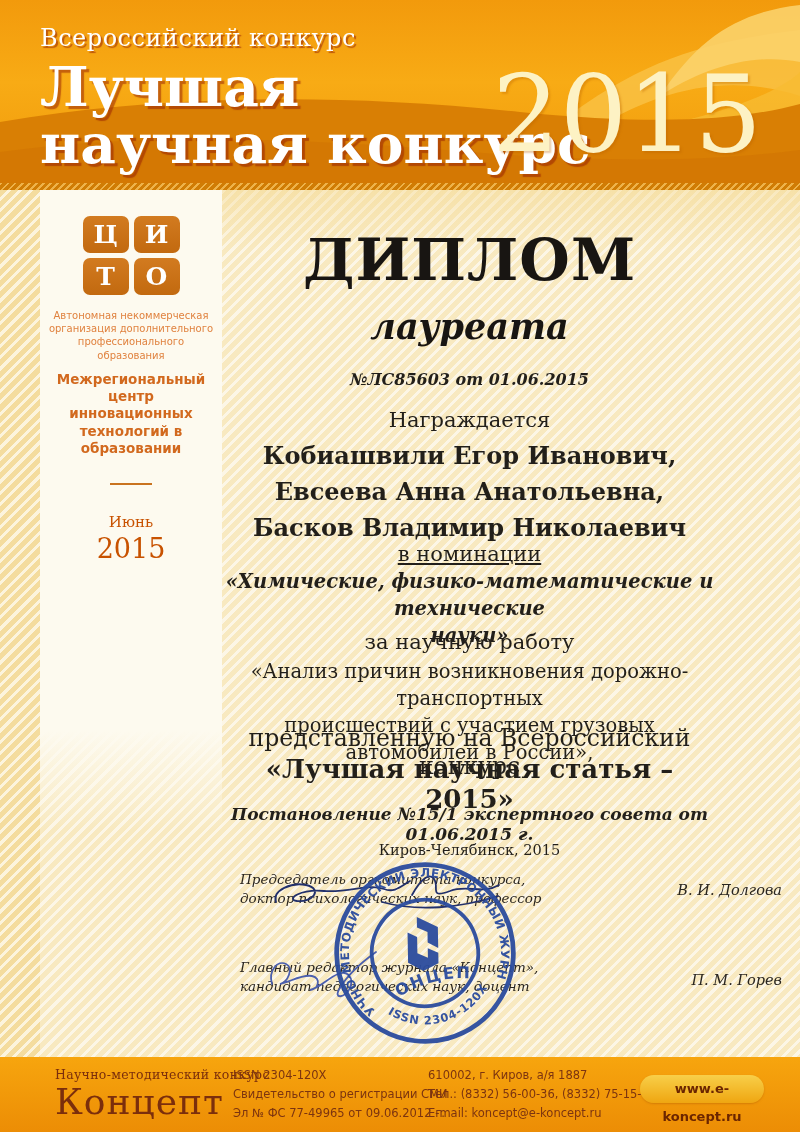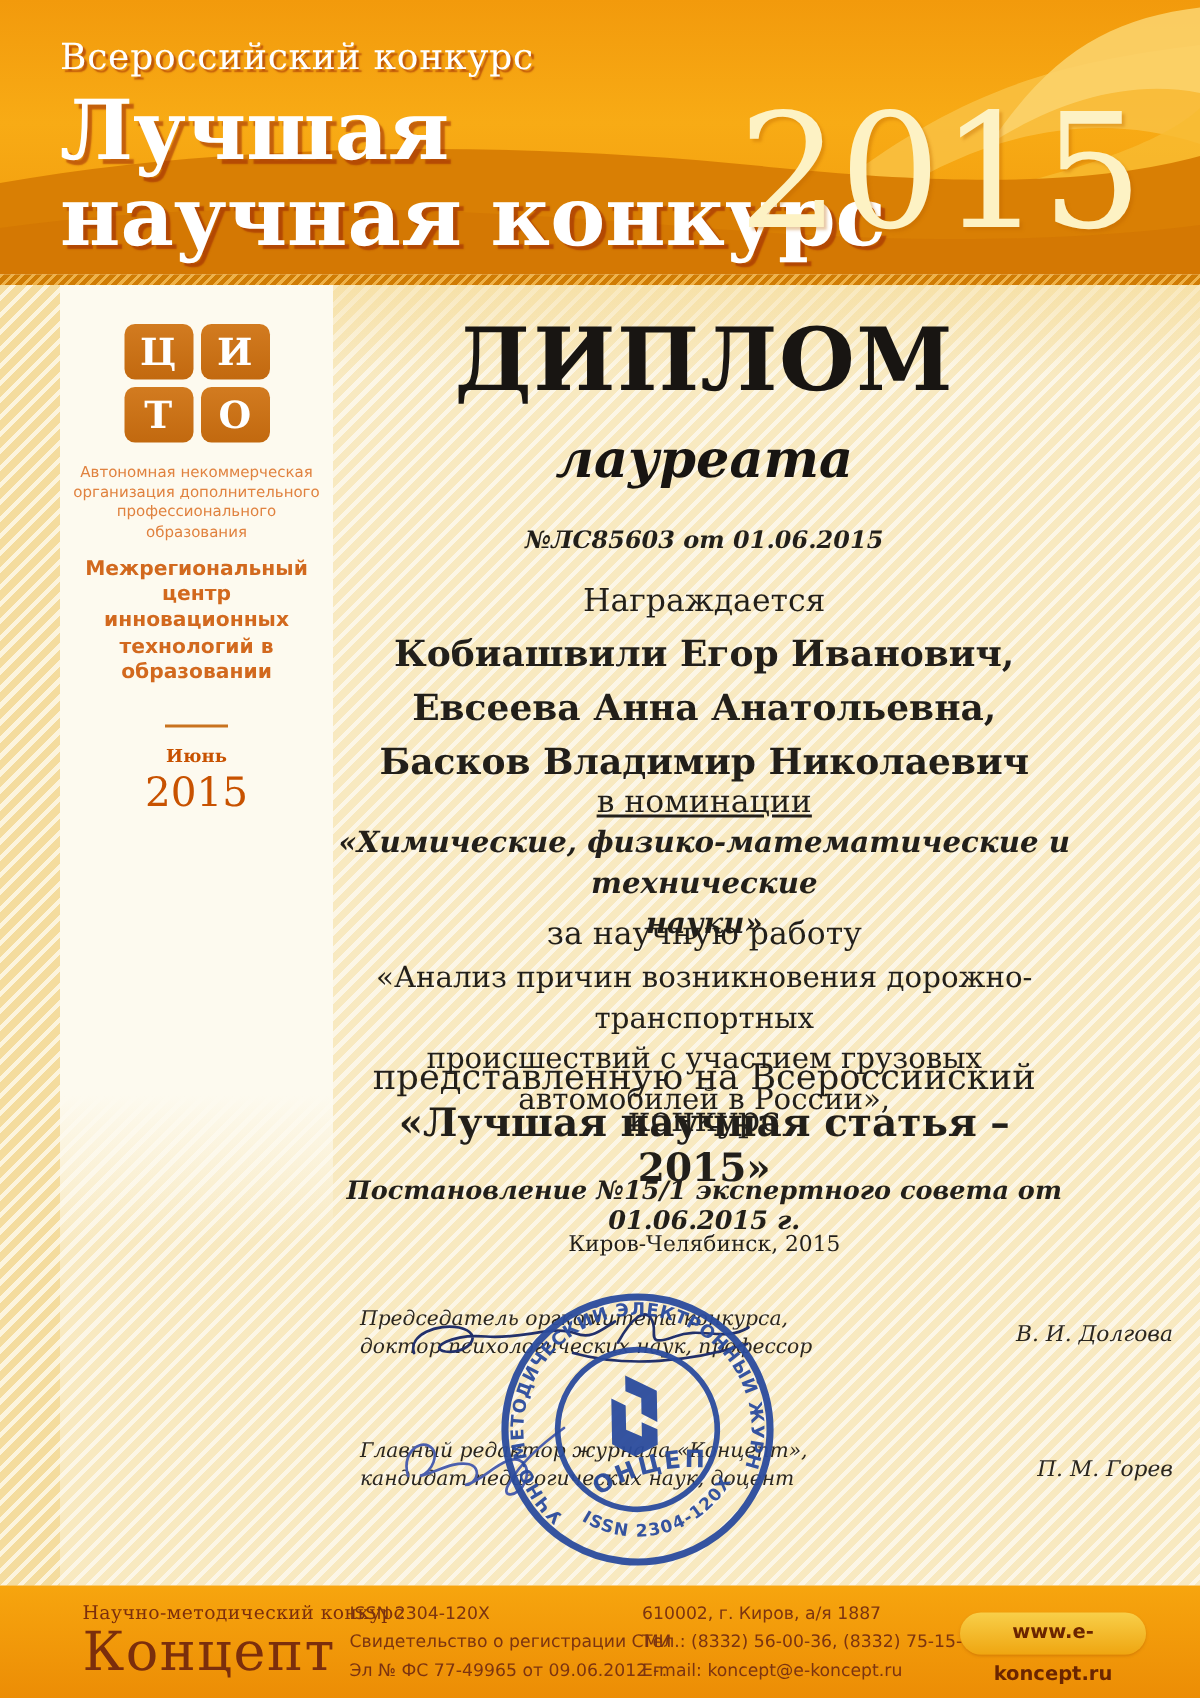--- a/index.html
+++ b/index.html
@@ -32,26 +32,26 @@
   .logo-grid{width:96px;margin:26px auto 0;display:grid;grid-template-columns:46px 46px;
              grid-gap:5px;justify-content:center;}
   .logo-tile{width:46px;height:37px;border-radius:7px;color:#fff;font-size:25px;font-weight:bold;
              line-height:37px;background:linear-gradient(180deg,#d27b20,#c2690f);
              font-family:"DejaVu Serif",serif;}
   .org-small{margin:14px 8px 0;font-family:"DejaVu Sans",sans-serif;font-size:10px;
              line-height:1.32;color:#e0823f;}
   .org-name{margin:9px 6px 0;font-family:"DejaVu Sans",sans-serif;font-size:13.5px;font-weight:bold;
             line-height:1.28;color:#d2691e;}
   .side-divider{width:42px;height:0;border-top:2px solid #c9731f;margin:26px auto 0;}
-  .side-month{margin-top:12px;font-size:12px;font-weight:bold;color:#c85200;}
+  .side-month{margin-top:28px;font-size:15px;font-weight:normal;color:#c85200;}
   .side-year{margin-top:2px;font-size:27px;color:#c85200;}
 
   
   .main{position:absolute;left:222px;top:0;width:578px;height:867px;text-align:center;color:#221f1a;}
-  .main .blk{position:absolute;left:0;width:495px;}
+  .main .blk{position:absolute;left:0;width:495px;margin-top:20px;}
   .t-diplom{top:16px;font-size:58px;font-weight:bold;letter-spacing:1px;color:#181512;}
   .t-laureat{top:96px;font-size:35px;font-weight:bold;color:#181512;font-style:italic;}
   .t-number{top:160px;font-size:16px;font-weight:bold;font-style:italic;}
   .t-awarded{top:198px;font-size:21px;}
   .t-names{top:228px;font-size:24px;font-weight:bold;line-height:36px;}
   .t-nomlabel{top:332px;font-size:21px;text-decoration:underline;}
   .t-nomination{top:358px;font-size:19.5px;font-weight:bold;font-style:italic;line-height:27px;}
   .t-worklabel{top:420px;font-size:21px;}
   .t-worktitle{top:448px;font-size:19.5px;line-height:27px;}
   .t-submitted{top:514px;font-size:23.5px;}

